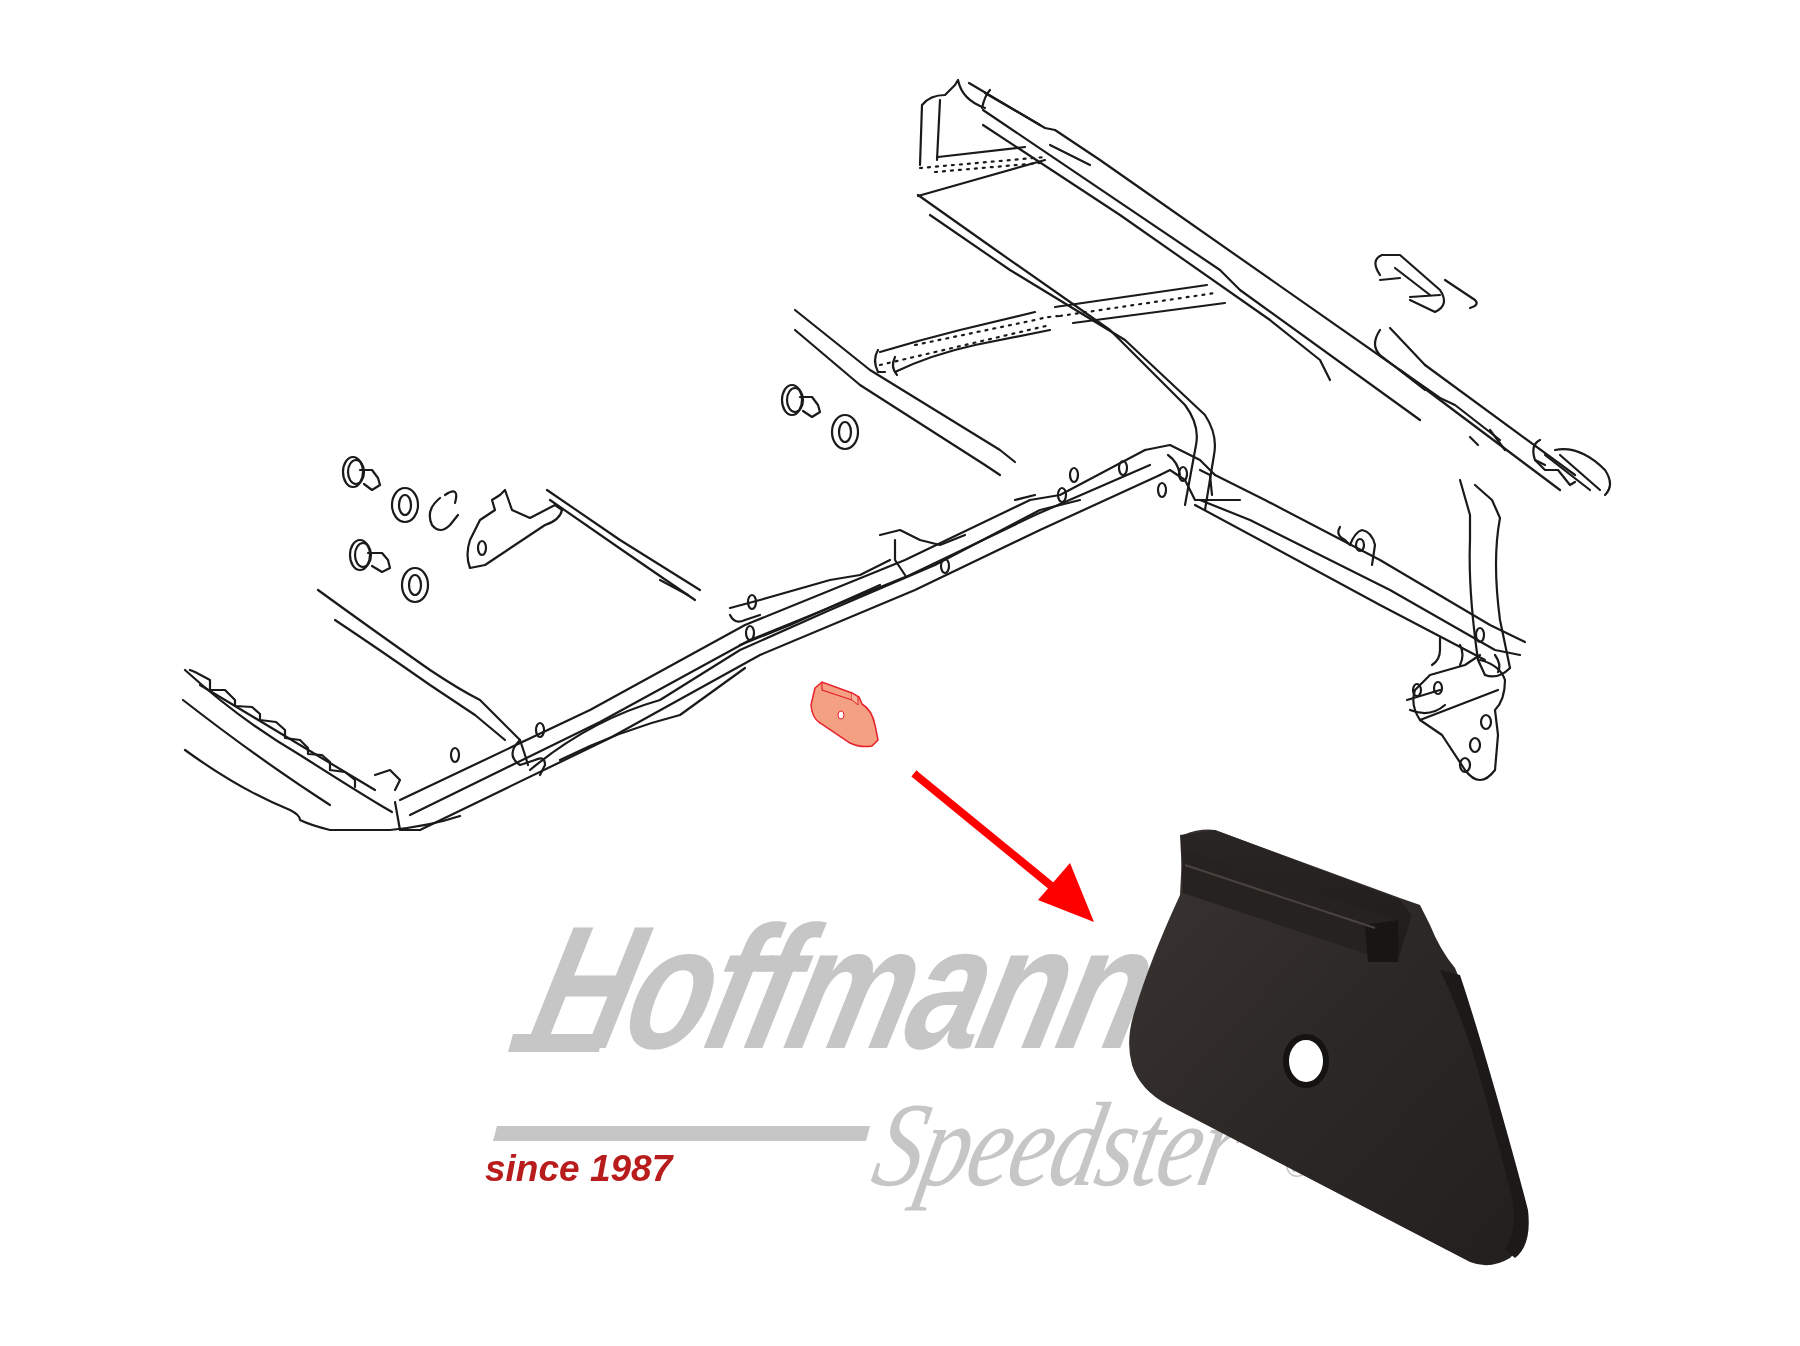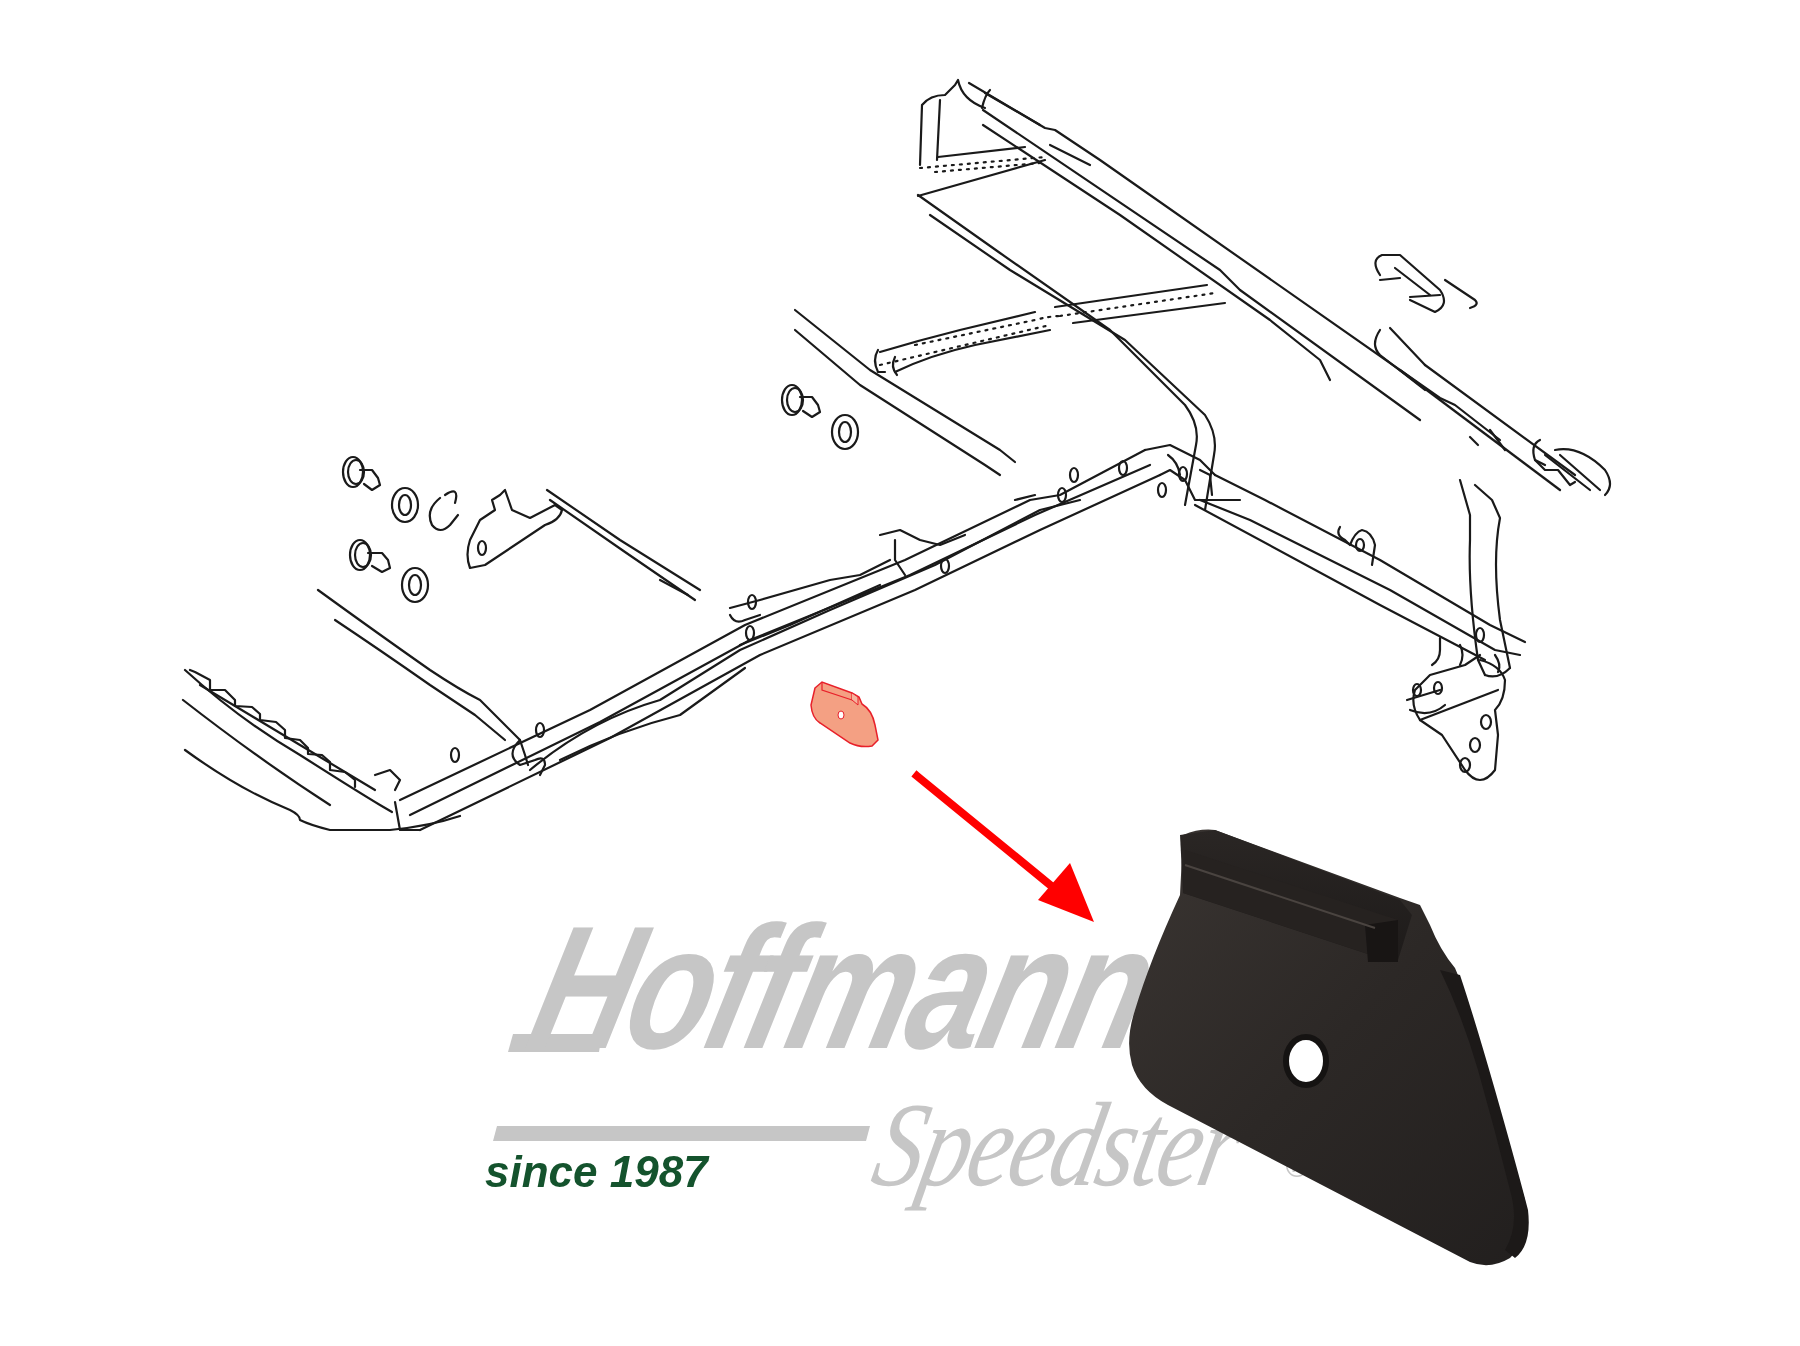--- a/index.html
+++ b/index.html
@@ -1,20 +1,20 @@
 <!DOCTYPE html>
 <html><head>
 <meta charset="utf-8">
 <style>
   html, body { margin: 0; padding: 0; background: #ffffff; }
   body { width: 1800px; height: 1346px; position: relative; overflow: hidden; font-family: "Liberation Sans", sans-serif; }
   .canvas { position: absolute; left: 0; top: 0; width: 1800px; height: 1346px; }
   .logo-hoffmann { position: absolute; left: 560px; top: 900px; font-family: "Liberation Sans", sans-serif; font-weight: bold; font-style: italic; font-size: 175px; letter-spacing: -4px; color: #c6c6c6; transform: skewX(-14deg) scaleX(0.78); transform-origin: left top; line-height: 1; }
   .logo-speedster { position: absolute; left: 890px; top: 1085px; font-family: "Liberation Serif", serif; font-style: italic; font-size: 120px; color: #c6c6c6; transform: skewX(-12deg) scaleX(0.82); transform-origin: left top; line-height: 1; letter-spacing: -3px; }
-  .logo-since { position: absolute; left: 485px; top: 1150px; font-family: "Liberation Sans", sans-serif; font-weight: bold; font-style: italic; font-size: 44px; color: #14532d; line-height: 1; }
+  .logo-since { position: absolute; left: 485px; top: 1150px; font-family: "Liberation Sans", sans-serif; font-weight: bold; font-style: italic; font-size: 37px; color: #b91c1c; line-height: 1; }
   .logo-reg { position: absolute; left: 1282px; top: 1152px; font-family: "DejaVu Sans", sans-serif; font-size: 30px; color: #c6c6c6; line-height: 1; }
 </style>
 </head>
 <body>
 
 <svg class="canvas" viewBox="0 0 1800 1346" xmlns="http://www.w3.org/2000/svg">
 
   <g fill="none" stroke="#1a1a1a" stroke-width="2.2" stroke-linecap="round" stroke-linejoin="round">
 
     <path d="M920 165 L922 105 Q930 95 945 95 L955 85 L958 80 Q962 100 985 108"></path>

